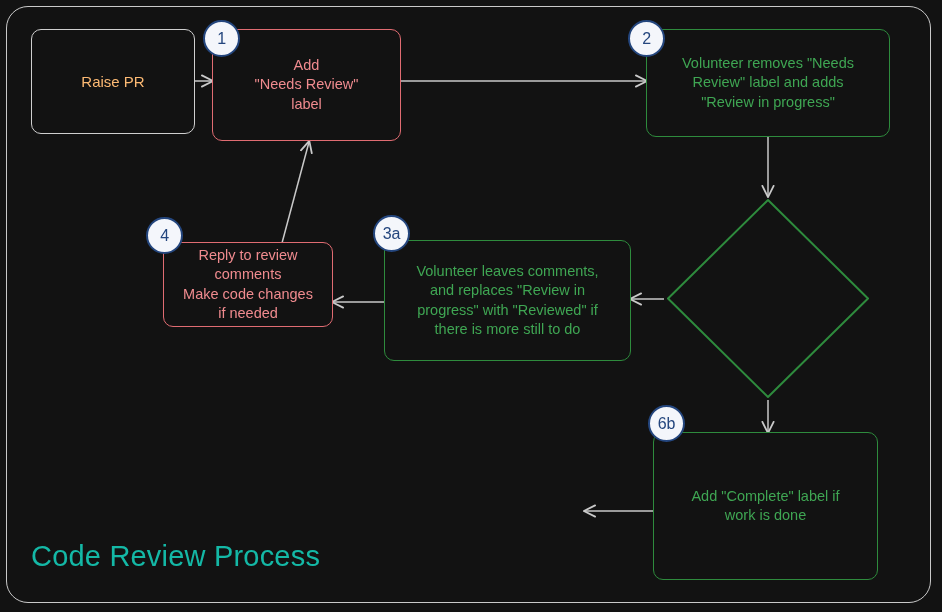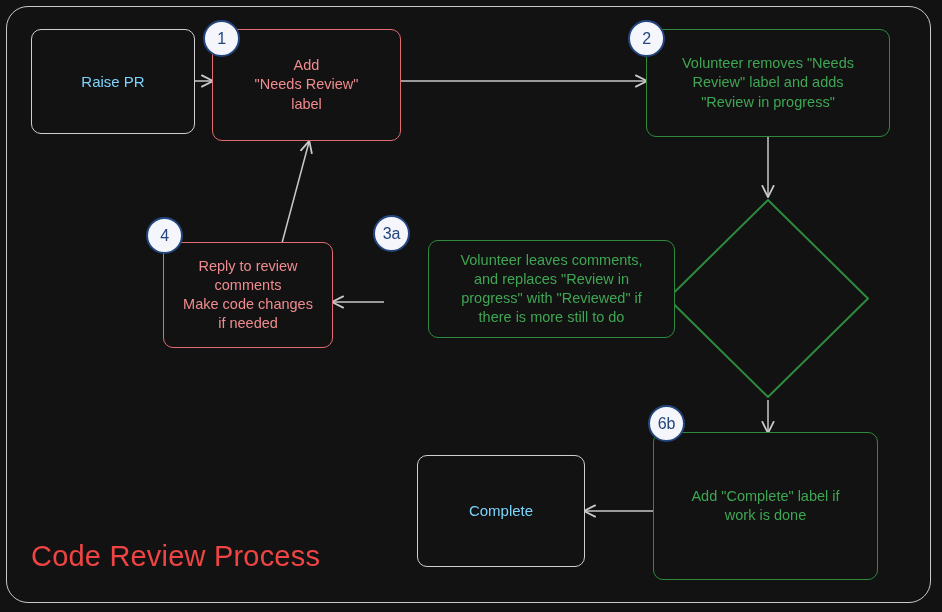--- a/index.html
+++ b/index.html
@@ -42,21 +42,21 @@
     justify-content: center;
     text-align: center;
     border-radius: 10px;
     border-width: 1.8px;
     border-style: solid;
     background: #121212;
     line-height: 1.32;
     padding: 4px 8px;
   }
   .node .label { display: block; white-space: pre-line; }
-  .node-plain  { border-color: #cfcfcf; color: #7dd3fc; font-size: 15px; }
+  .node-plain  { border-color: #cfcfcf; color: #fdba74; font-size: 15px; }
   .node-red    { border-color: #e06c72; color: #f08b8f; font-size: 14.5px; }
   .node-green  { border-color: #2e8b3d; color: #3fa653; font-size: 14.5px; }
 
   .diamond {
     position: absolute;
     display: flex;
     align-items: center;
     justify-content: center;
   }
   .diamond .dshape {
@@ -88,21 +88,21 @@
     justify-content: center;
     font-family: "Liberation Sans", sans-serif;
     z-index: 12;
     letter-spacing: -0.2px;
   }
 
   #title {
     position: absolute;
     left: 31px;
     top: 540px;
-    color: #ef4444;
+    color: #14b8a6;
     font-size: 29px;
     letter-spacing: 0.2px;
   }
 </style>
 </head>
 <body>
 
 <div id="canvas">
 
   <div id="frame"></div>
@@ -148,42 +148,39 @@
 Review" label and adds
 "Review in progress"</span>
   </div>
 
   <div class="diamond" style="left:664px; top:196px; width:208px; height:205px;">
     <svg class="dshape" viewBox="0 0 208 205" preserveAspectRatio="none">
       <path d="M 104 4 L 204 102.5 L 104 201 L 4 102.5 Z" fill="#121212" stroke="#2e8b3d" stroke-width="2" stroke-linejoin="round"></path>
     </svg>
   </div>
 
-  <div class="node node-green" style="left:384px; top:240px; width:247px; height:98px;margin-left:44px;">
+  <div class="node node-green" style="left:384px; top:240px; width:247px; height:121px;">
     <span class="label">Volunteer leaves comments,
 and replaces "Review in
 progress" with "Reviewed" if
 there is more still to do</span>
   </div>
 
-  <div class="node node-red" style="left:163px; top:242px; width:170px; height:106px;">
+  <div class="node node-red" style="left:163px; top:242px; width:170px; height:85px;">
     <span class="label">Reply to review
 comments
 Make code changes
 if needed</span>
   </div>
 
   <div class="node node-green" style="left:653px; top:432px; width:225px; height:148px;">
     <span class="label">Add "Complete" label if
 work is done</span>
   </div>
 
-  <div class="node node-plain" style="left:417px; top:455px; width:168px; height:112px;">
-    <span class="label">Complete</span>
-  </div>
 
   <div class="badge" style="left:203px; top:20px;">
     <span>1</span>
   </div>
   <div class="badge" style="left:628px; top:20px;">
     <span>2</span>
   </div>
   <div class="badge" style="left:373px; top:215px;text-align:right;">
     <span>3a</span>
   </div>

